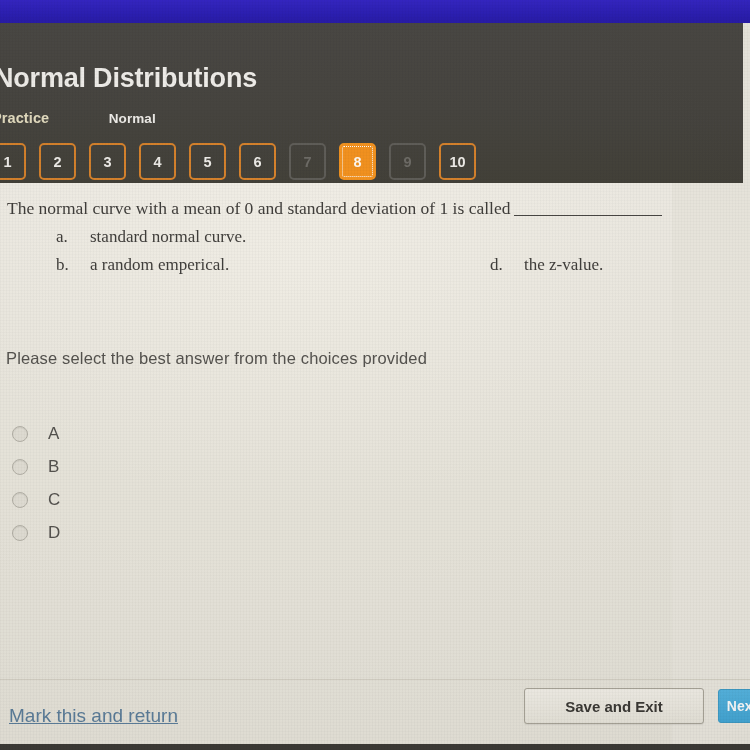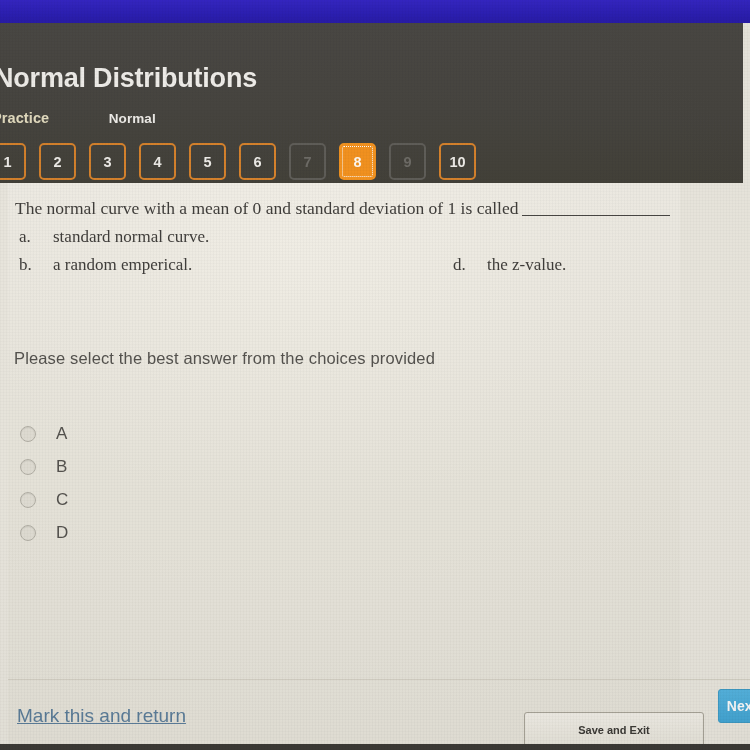--- a/index.html
+++ b/index.html
@@ -119,21 +119,21 @@
     border: 2px solid #f39320;
     background: #f3921f;
     color: #fffaf2;
     outline: 1px dotted #ffffff;
     outline-offset: -4px;
   }
 
   
   .content {
     position: absolute;
-    left: 8px; top: 183px;
+    left: 0; top: 183px;
     width: 672px;
     height: 561px;
     background: #edeae1;
     background-image: linear-gradient(180deg, #f1eee6 0%, #eae7dd 55%, #e8e5db 100%);
   }
 
   
   .qblock {
     position: absolute;
     left: 7px;
@@ -151,20 +151,21 @@
     display: inline-block;
     width: 148px;
     border-bottom: 1.5px solid #4a4845;
     vertical-align: -2px;
     margin-left: 4px;
   }
   .qchoices {
     position: relative;
     margin-top: 10px;
     height: 62px;
+    margin-left: 45px;
   }
   .qchoice {
     position: absolute;
     font-size: 17px;
     line-height: 1.1;
     white-space: nowrap;
     color: #403e3b;
   }
   .qchoice .ltr {
     display: inline-block;
@@ -235,27 +236,26 @@
     left: 524px;
     top: 688px;
     width: 180px;
     height: 36px;
     box-sizing: border-box;
     border: 1px solid #aaa69a;
     border-radius: 3px;
     background: #eeebe2;
     background-image: linear-gradient(180deg, #f4f1e9 0%, #e9e6dc 100%);
     color: #3c3a36;
-    font-size: 11px;
+    font-size: 15px;
     font-weight: bold;
     display: flex;
     align-items: center;
     justify-content: center;
     box-shadow: 0 1px 1px rgba(0,0,0,0.07);
-    margin-top: 24px;
   }
   .btn-next {
     position: absolute;
     left: 718px;
     top: 689px;
     width: 48px;
     height: 34px;
     box-sizing: border-box;
     border-radius: 3px;
     background: #4aaedd;

